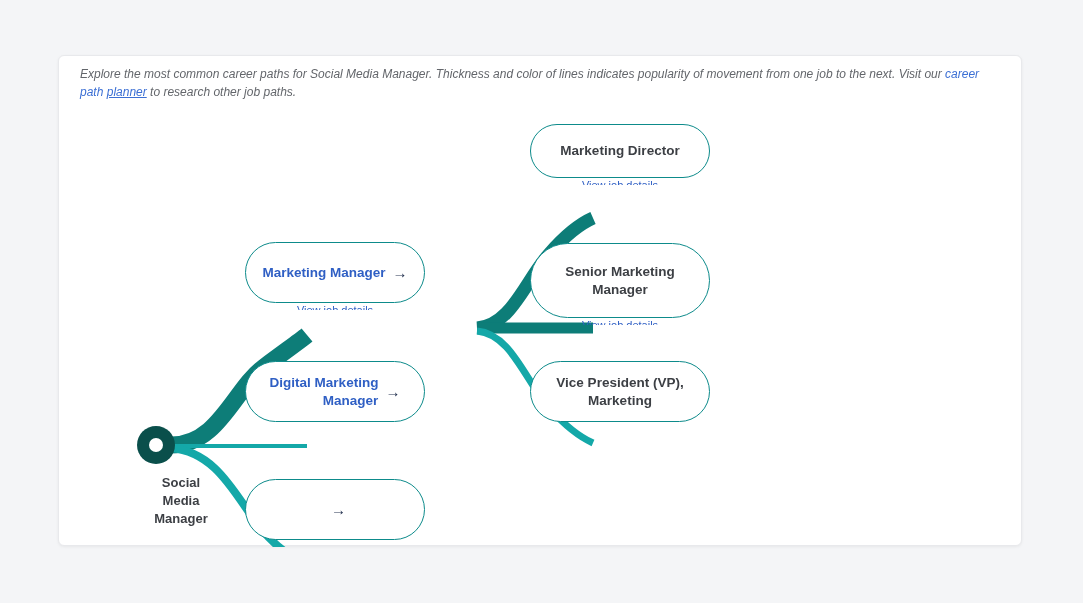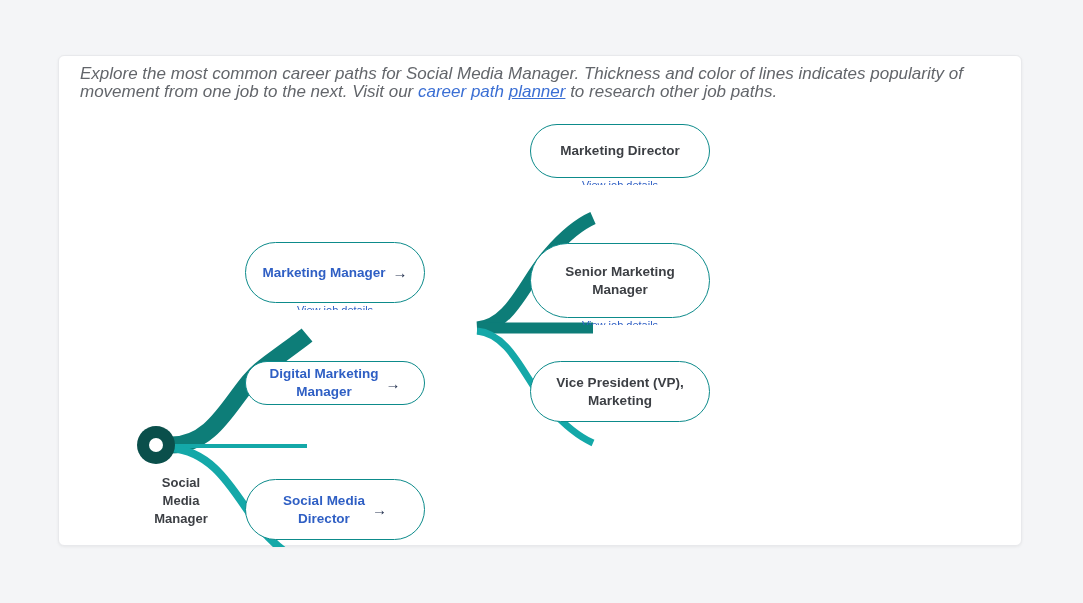--- a/index.html
+++ b/index.html
@@ -25,21 +25,21 @@
     border-radius: 6px;
     box-sizing: border-box;
     box-shadow: 0 1px 3px rgba(0,0,0,0.06);
   }
 
   #intro {
     position: absolute;
     left: 21px;
     top: 9px;
     width: 925px;
-    font-size: 17px;
+    font-size: 12px;
     font-style: italic;
     line-height: 18px;
     color: #63666b;
   }
   #intro a {
     color: #3b6fd4;
     font-style: italic;
     text-decoration: none;
   }
   #intro a.underlined {
@@ -170,33 +170,29 @@
     </div>
 
     <div class="node link" style="left:186px; top:186px; width:180px; height:61px;">
       <div class="label">
         <span>Marketing Manager</span>
       </div>
       <span class="arrow">→</span>
       <div class="sublabel">View job details</div>
     </div>
 
-    <div class="node link" style="left:186px; top:305px; width:180px; height:44px;">
+    <div class="node link" style="left:186px; top:305px; width:180px; height:61px;text-align:right;">
       <div class="label">
         <div>Digital Marketing</div>
         <div>Manager</div>
       </div>
       <span class="arrow">→</span>
     </div>
 
     <div class="node link" style="left:186px; top:423px; width:180px; height:61px;">
-      <div class="label">
-        <div>Social Media</div>
-        <div>Director</div>
-      </div>
       <span class="arrow">→</span>
     </div>
 
     <div class="node plain" style="left:471px; top:68px; width:180px; height:54px;">
       <div class="label">
         <span>Marketing Director</span>
       </div>
       <div class="sublabel">View job details</div>
     </div>
 

